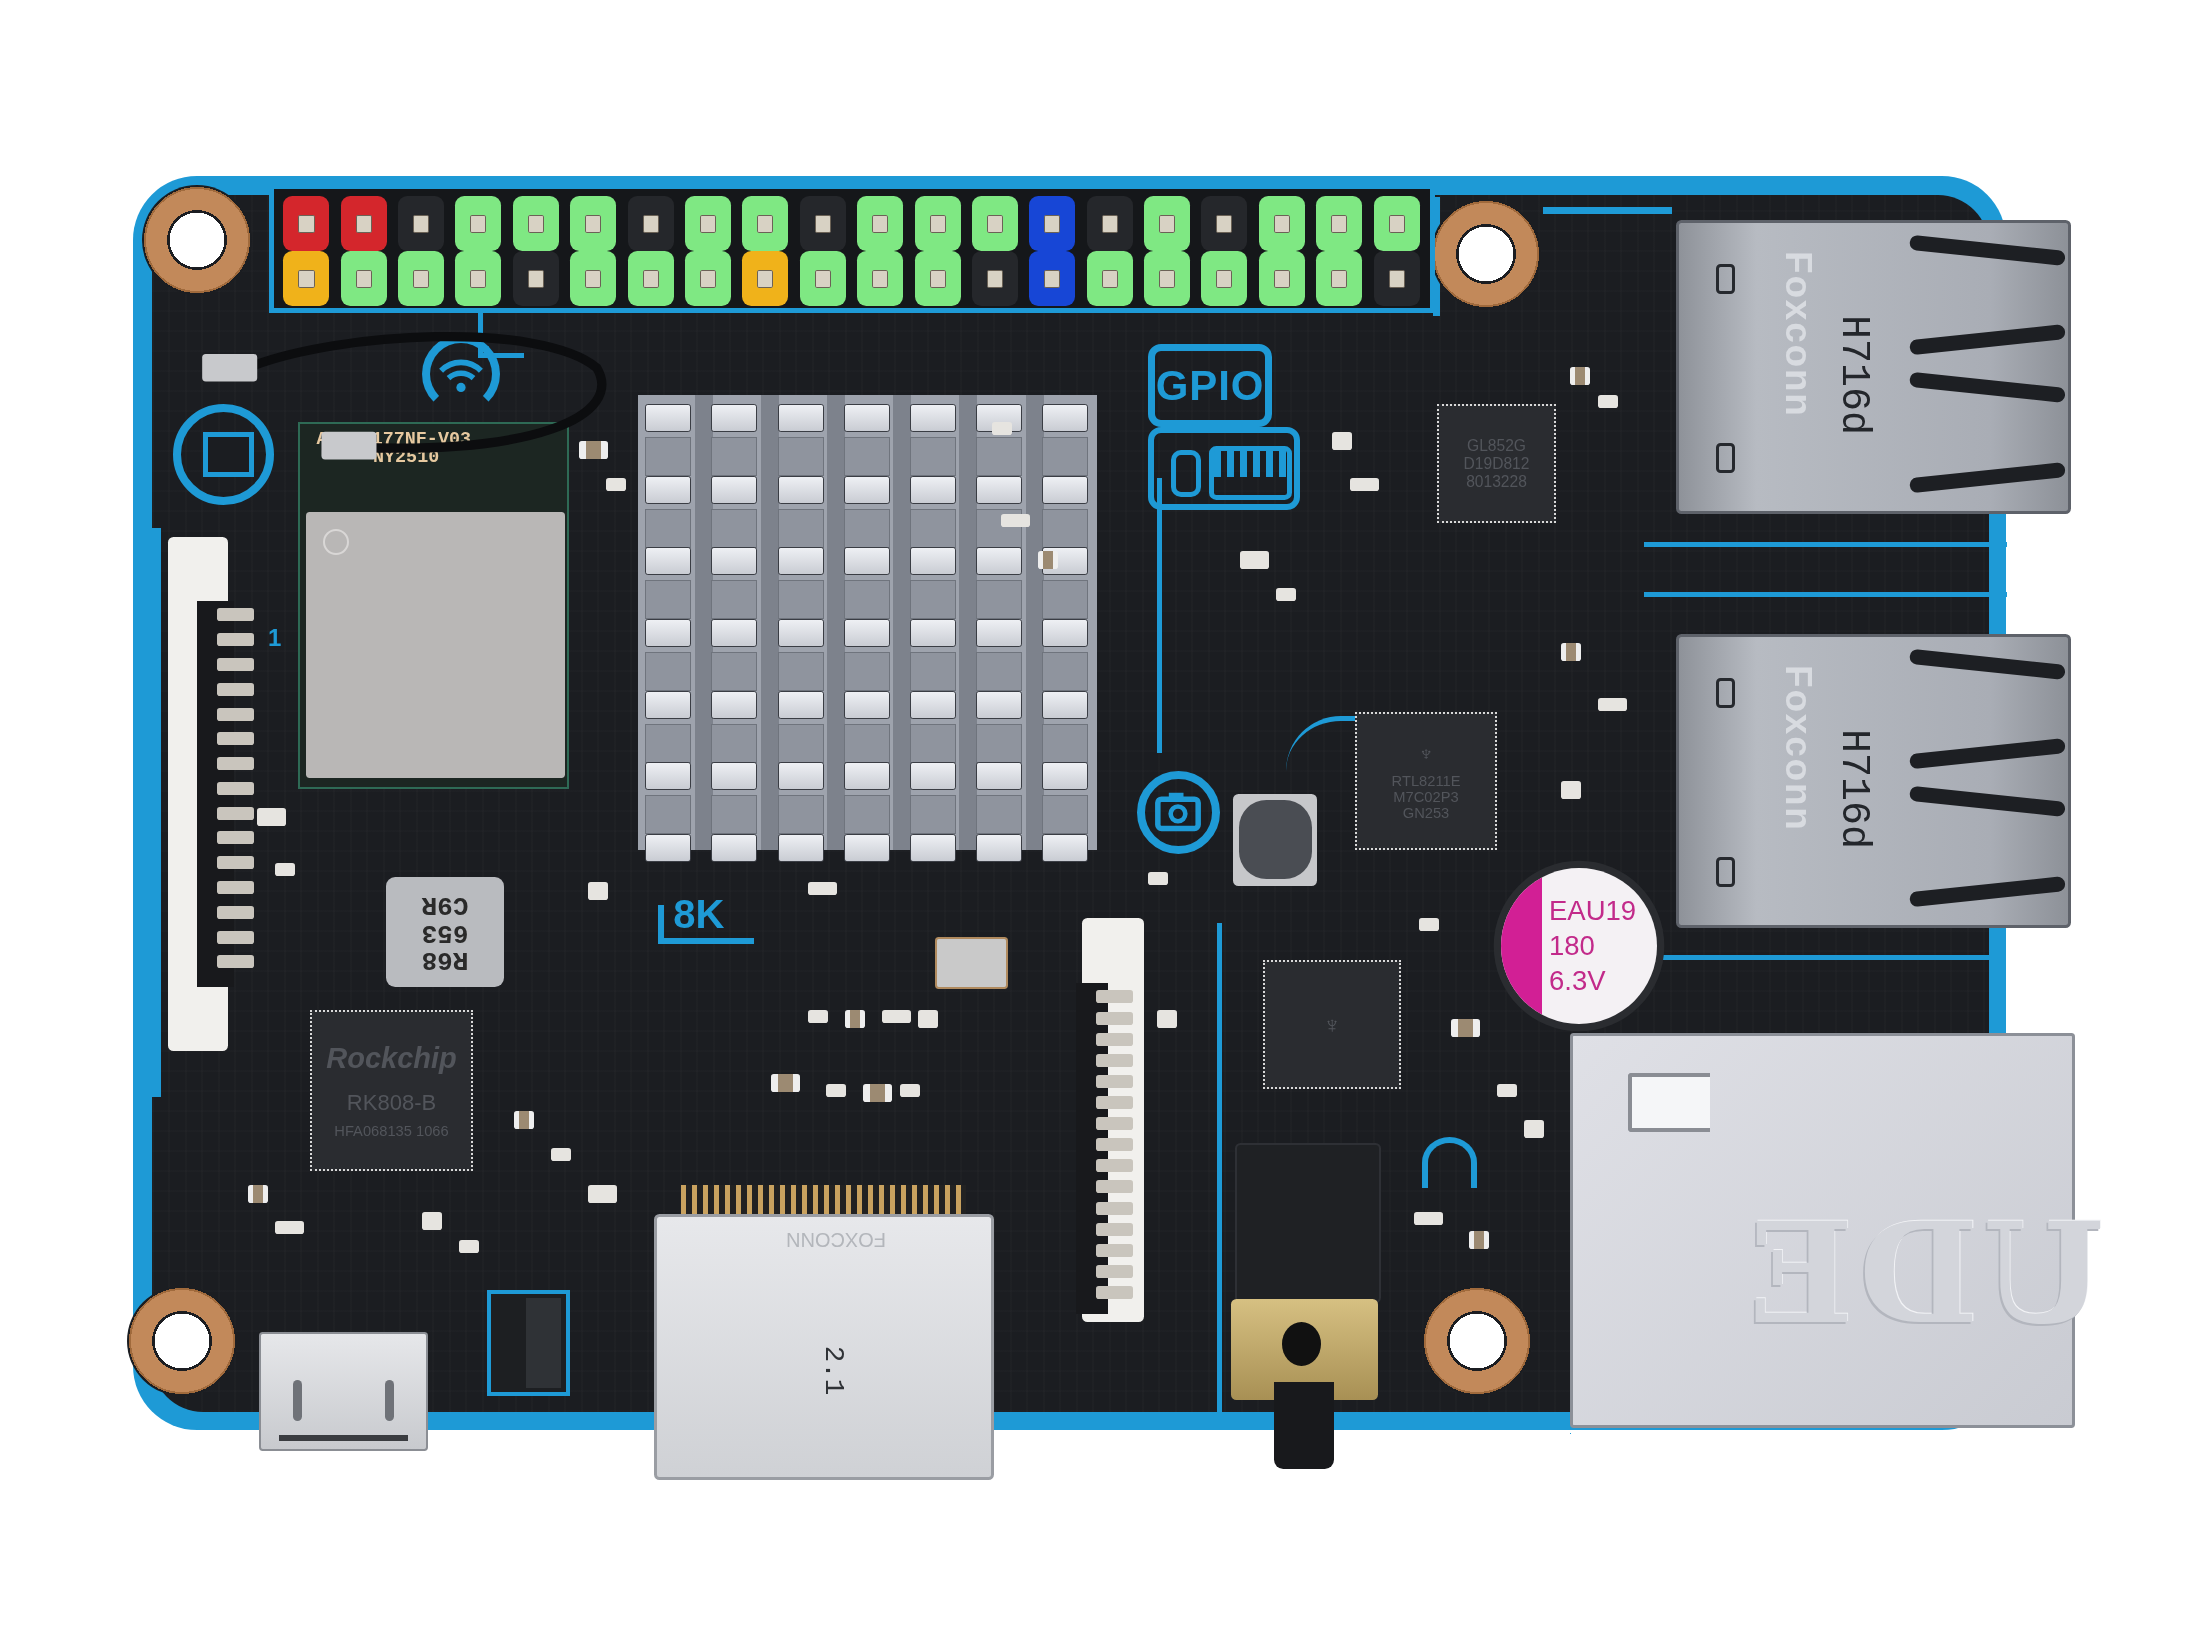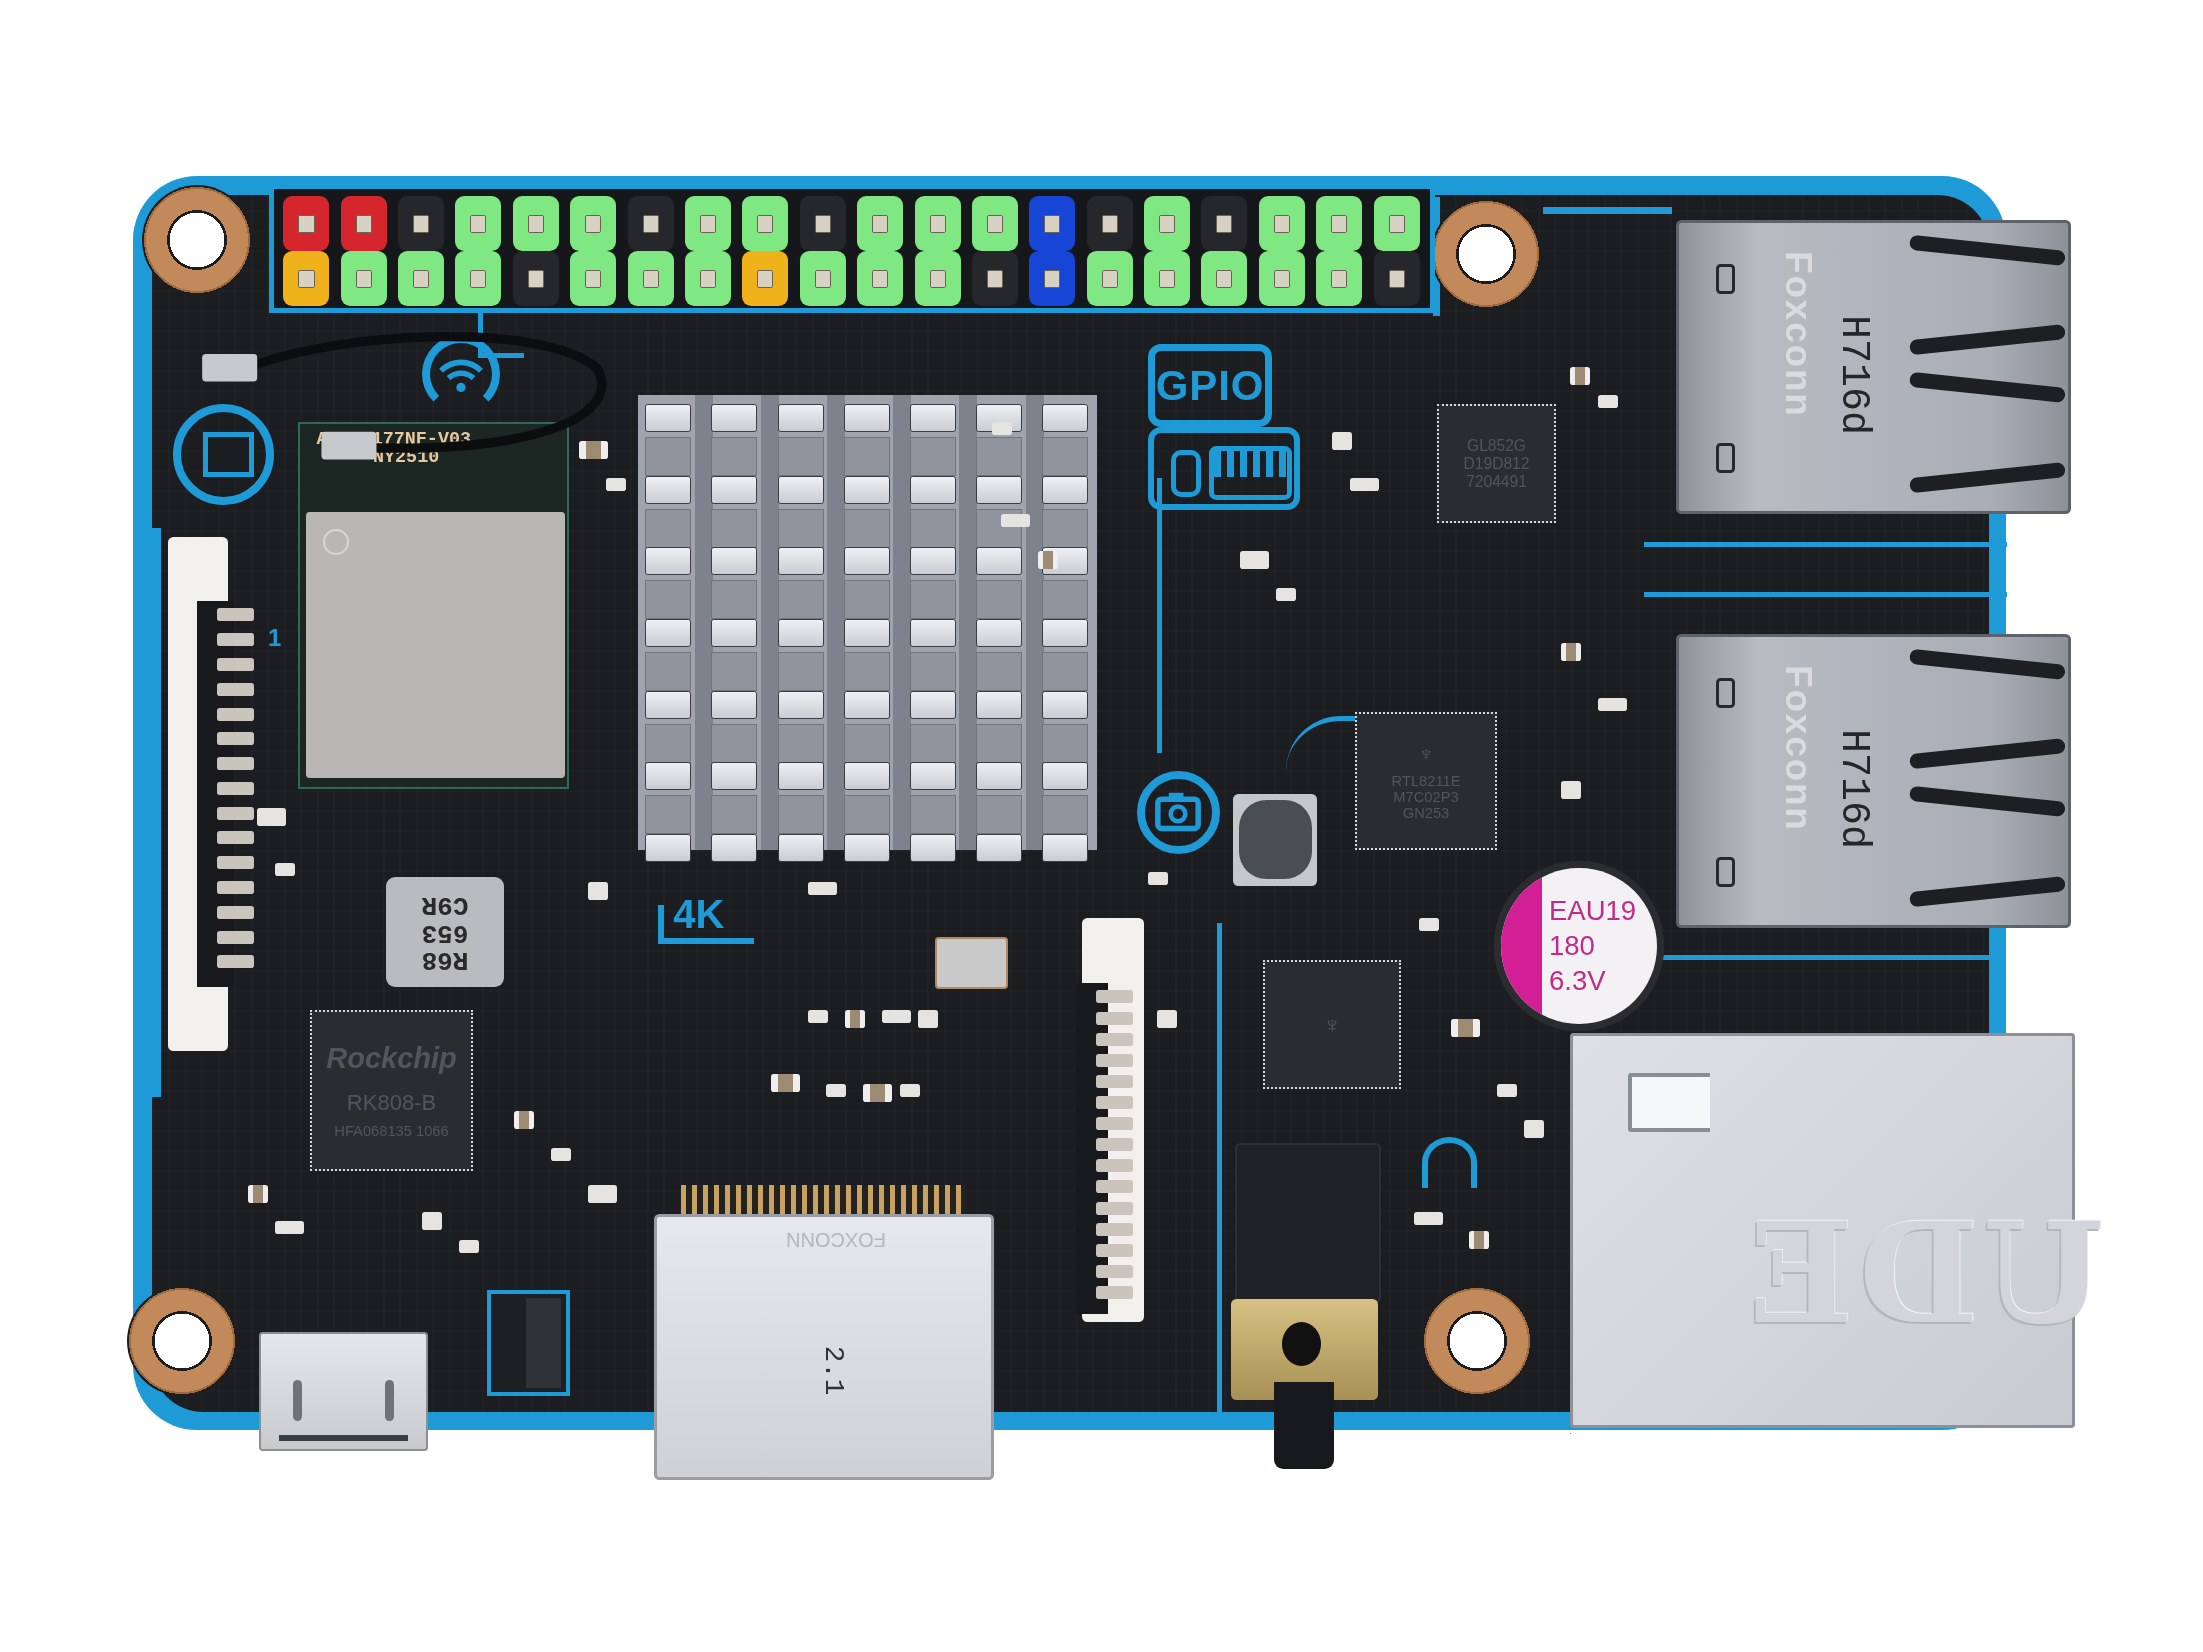--- a/index.html
+++ b/index.html
@@ -258,21 +258,21 @@
 
 <div class="abs icon-ring" style="left:1137px;top:771px;width:83px;height:83px;">
   <svg width="66" height="66" viewBox="0 0 72 72" style="position:absolute;left:0;top:0;">
     <rect x="14" y="22" width="44" height="32" rx="4" stroke="#1e9ad6" stroke-width="6" fill="none"></rect>
     <circle cx="36" cy="38" r="8" stroke="#1e9ad6" stroke-width="5" fill="none"></circle>
     <rect x="26" y="15" width="16" height="8" fill="#1e9ad6"></rect>
   </svg>
 </div>
 
 <div class="abs" style="left:658px;top:905px;width:96px;height:39px;border:0 solid #1e9ad6;border-bottom-width:6.4px;border-left-width:6.4px;box-sizing:border-box;">
-  <span class="blue-label" style="position:absolute;left:9.2px;top:-13px;font-size:40px;">4K</span>
+  <span class="blue-label" style="position:absolute;left:9.2px;top:-13px;font-size:40px;">8K</span>
 </div>
 
 <div class="abs" style="left:1422px;top:1137px;width:55px;height:51px;border:6.4px solid #1e9ad6;border-radius:50% 50% 0 0;border-bottom:none;box-sizing:border-box;"></div>
 
 <div class="abs wifi-pcb">
   <div class="abs silk" style="left:16.5px;top:4.6px;font-size:18.4px;">AW-NB177NF-V03</div>
   <div class="abs silk" style="left:73px;top:23px;font-size:18.4px;">NY2510</div>
 </div>
 <div class="abs wifi-can">
   <div class="abs" style="left:16.5px;top:16.5px;width:22px;height:22px;border:2.8px solid #d9d7d6;border-radius:50%;"></div>
@@ -431,21 +431,21 @@
 
 <div class="abs" style="left:386px;top:877px;width:118px;height:110px;background:#b9bbbf;border-radius:9.2px;display:flex;flex-direction:column;align-items:center;justify-content:center;transform:rotate(180deg);">
   <div style="font-family:'Liberation Mono',monospace;font-size:26px;font-weight:bold;color:#2a2a2a;line-height:27.5px;">R68</div>
   <div style="font-family:'Liberation Mono',monospace;font-size:26px;font-weight:bold;color:#2a2a2a;line-height:27.5px;">653</div>
   <div style="font-family:'Liberation Mono',monospace;font-size:26px;font-weight:bold;color:#2a2a2a;line-height:27.5px;">C9R</div>
 </div>
 
 <div class="abs chip" style="left:1437px;top:404px;width:119px;height:119px;">
   <div style="font-size:15.6px;">GL852G</div>
   <div style="font-size:15.6px;">D19D812</div>
-  <div style="font-size:15.6px;">7204491</div>
+  <div style="font-size:15.6px;">8013228</div>
 </div>
 
 <div class="abs chip" style="left:1355px;top:712px;width:142px;height:138px;">
   <div style="font-size:22px;font-weight:bold;margin-bottom:5.5px;">♆</div>
   <div style="font-size:14.7px;">RTL8211E</div>
   <div style="font-size:14.7px;">M7C02P3</div>
   <div style="font-size:14.7px;">GN253</div>
 </div>
 
 <div class="abs chip" style="left:1263px;top:960px;width:138px;height:129px;">

